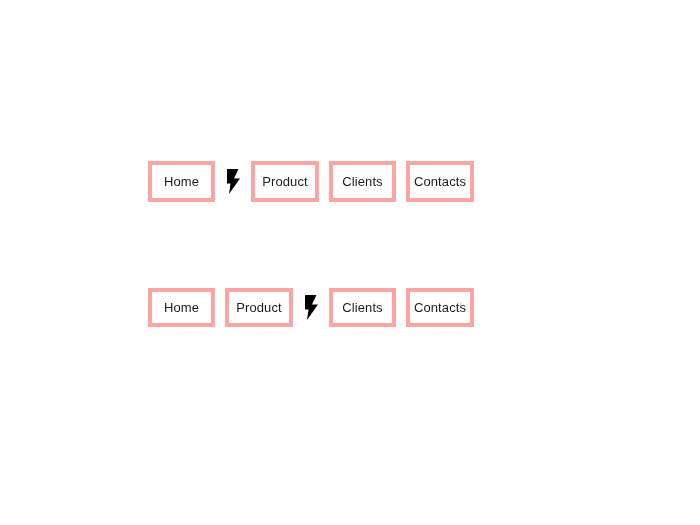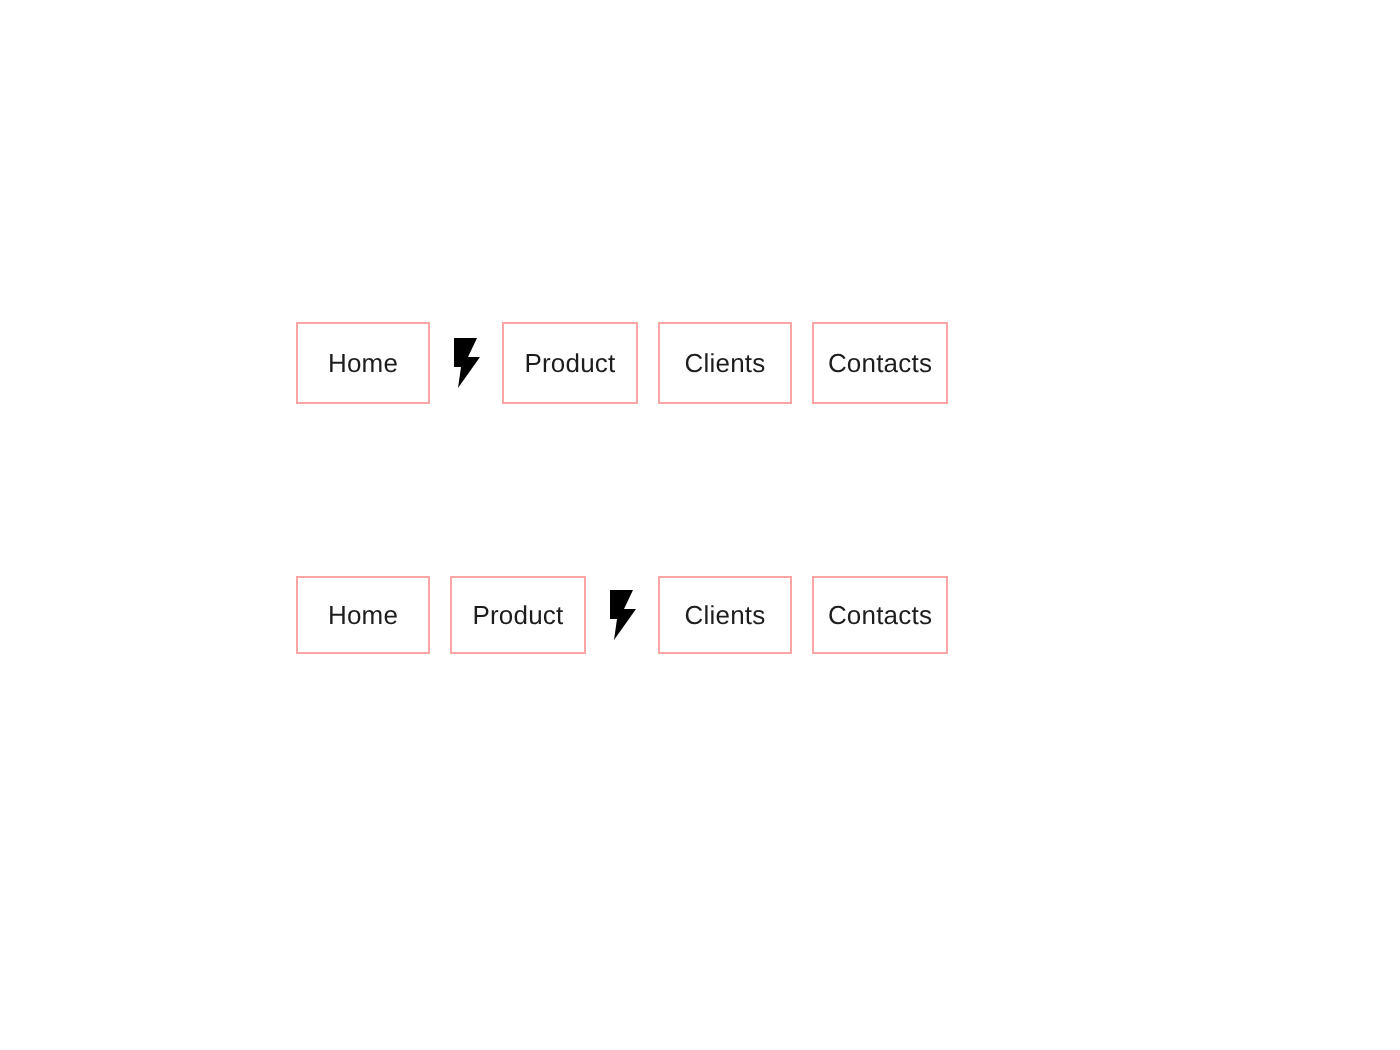--- a/index.html
+++ b/index.html
@@ -32,21 +32,21 @@
     left: 148px;
     top: 161px;
   }
   #row-2 {
     left: 148px;
     top: 288px;
   }
   .nav-item {
     box-sizing: border-box;
     background: #ffffff;
-    border: 1px solid #fca5a5;
+    border: 4px solid #fca5a5;
     color: #1d1d1d;
     font-family: "Liberation Sans", sans-serif;
     font-size: 13px;
     line-height: 1;
     display: flex;
     align-items: center;
     justify-content: center;
     white-space: nowrap;
     letter-spacing: 0.1px;
   }

